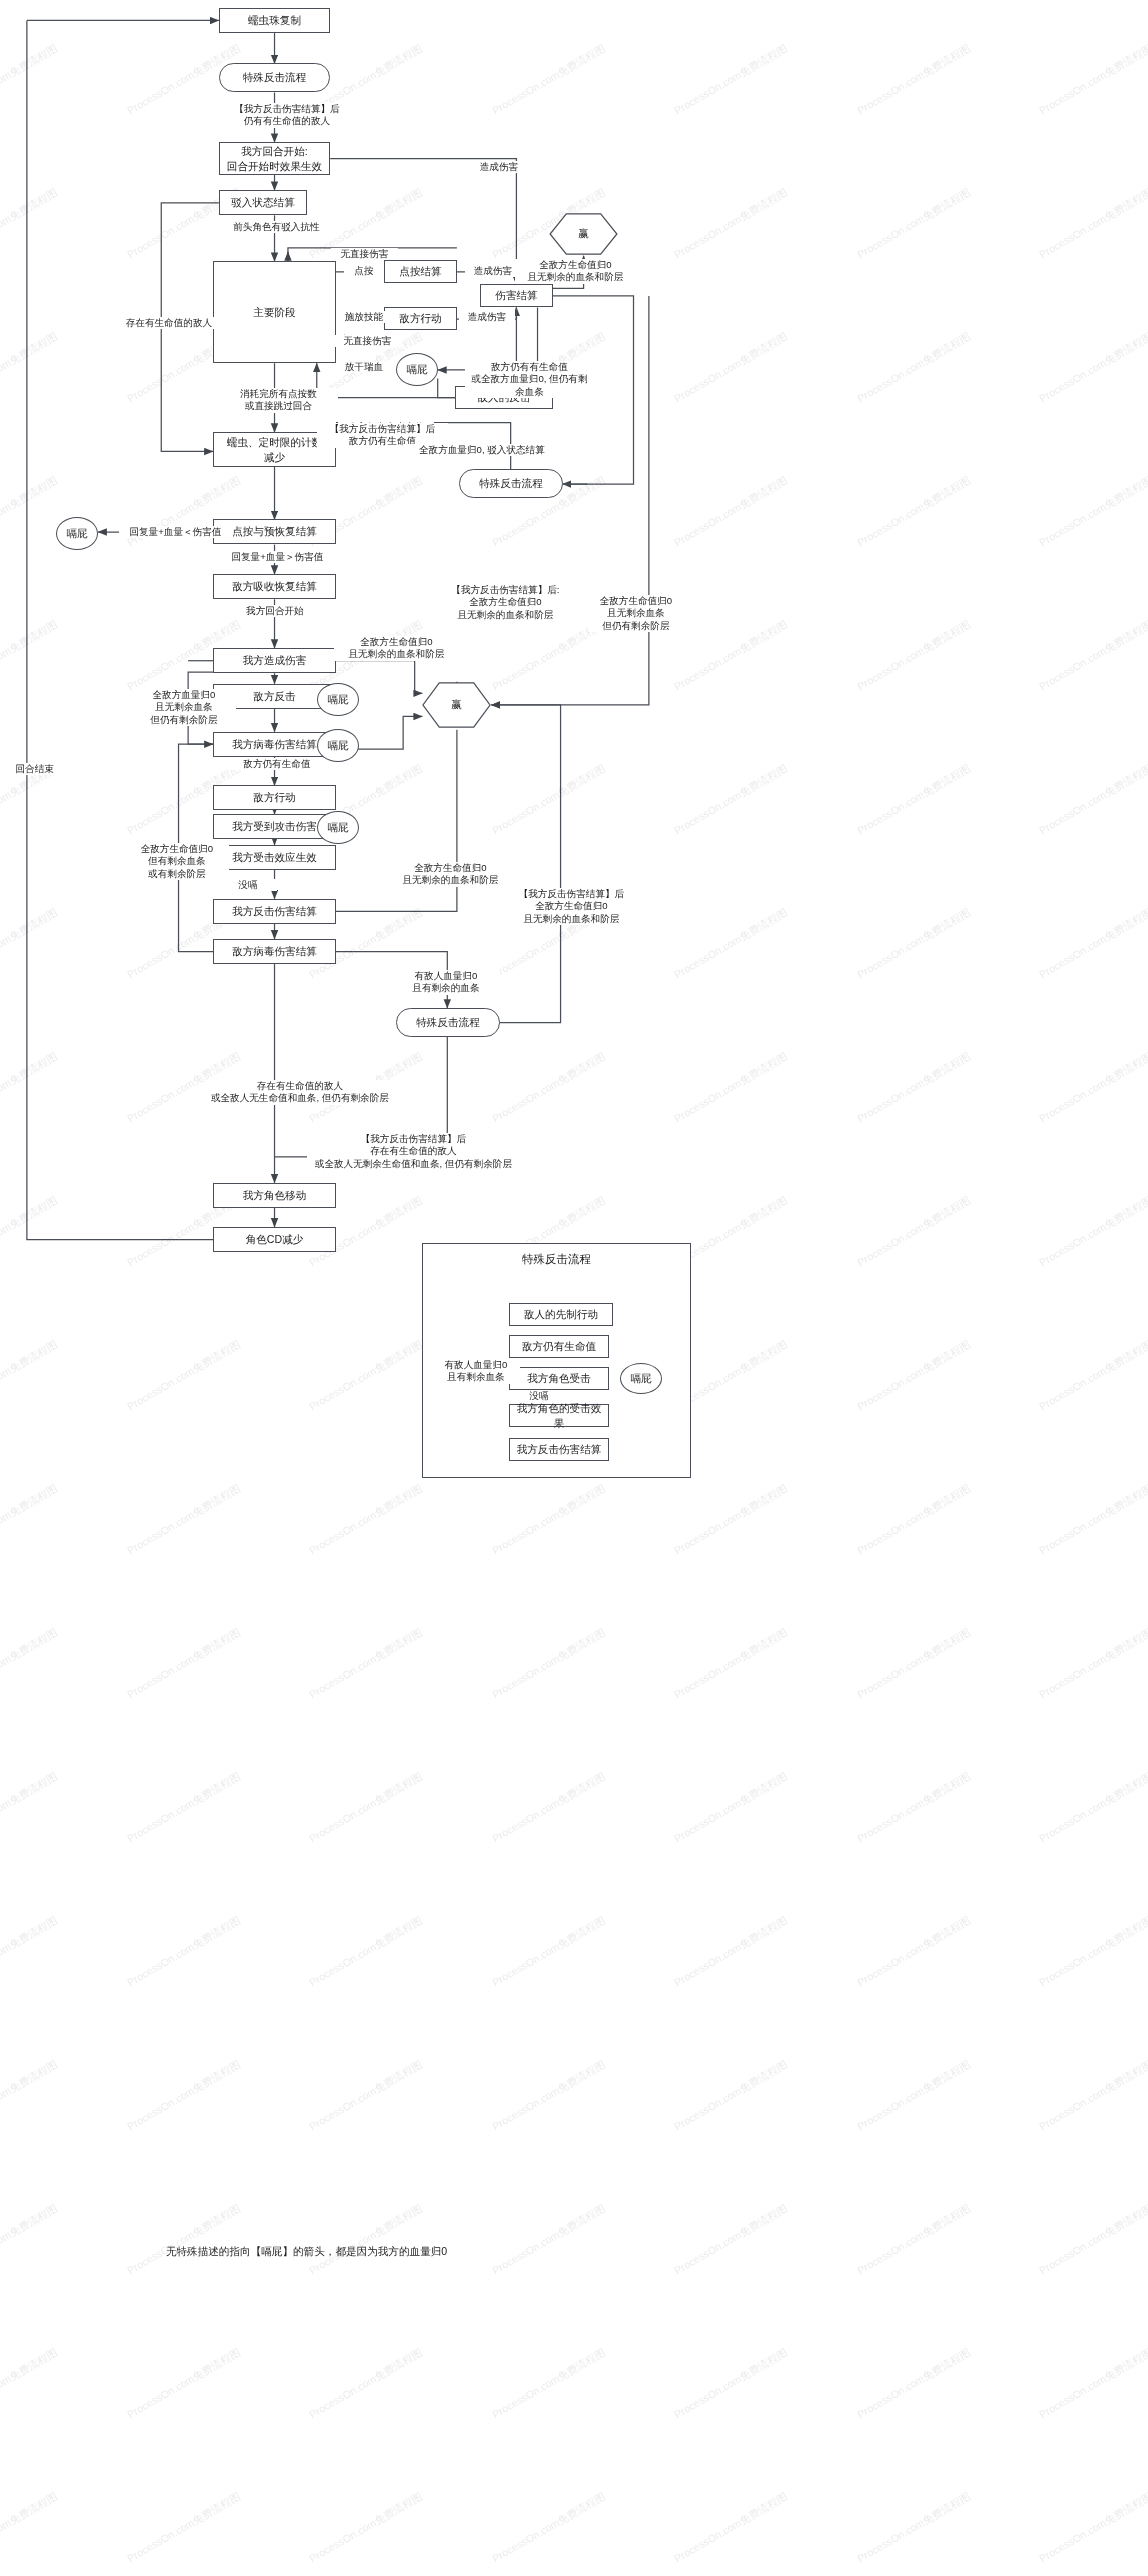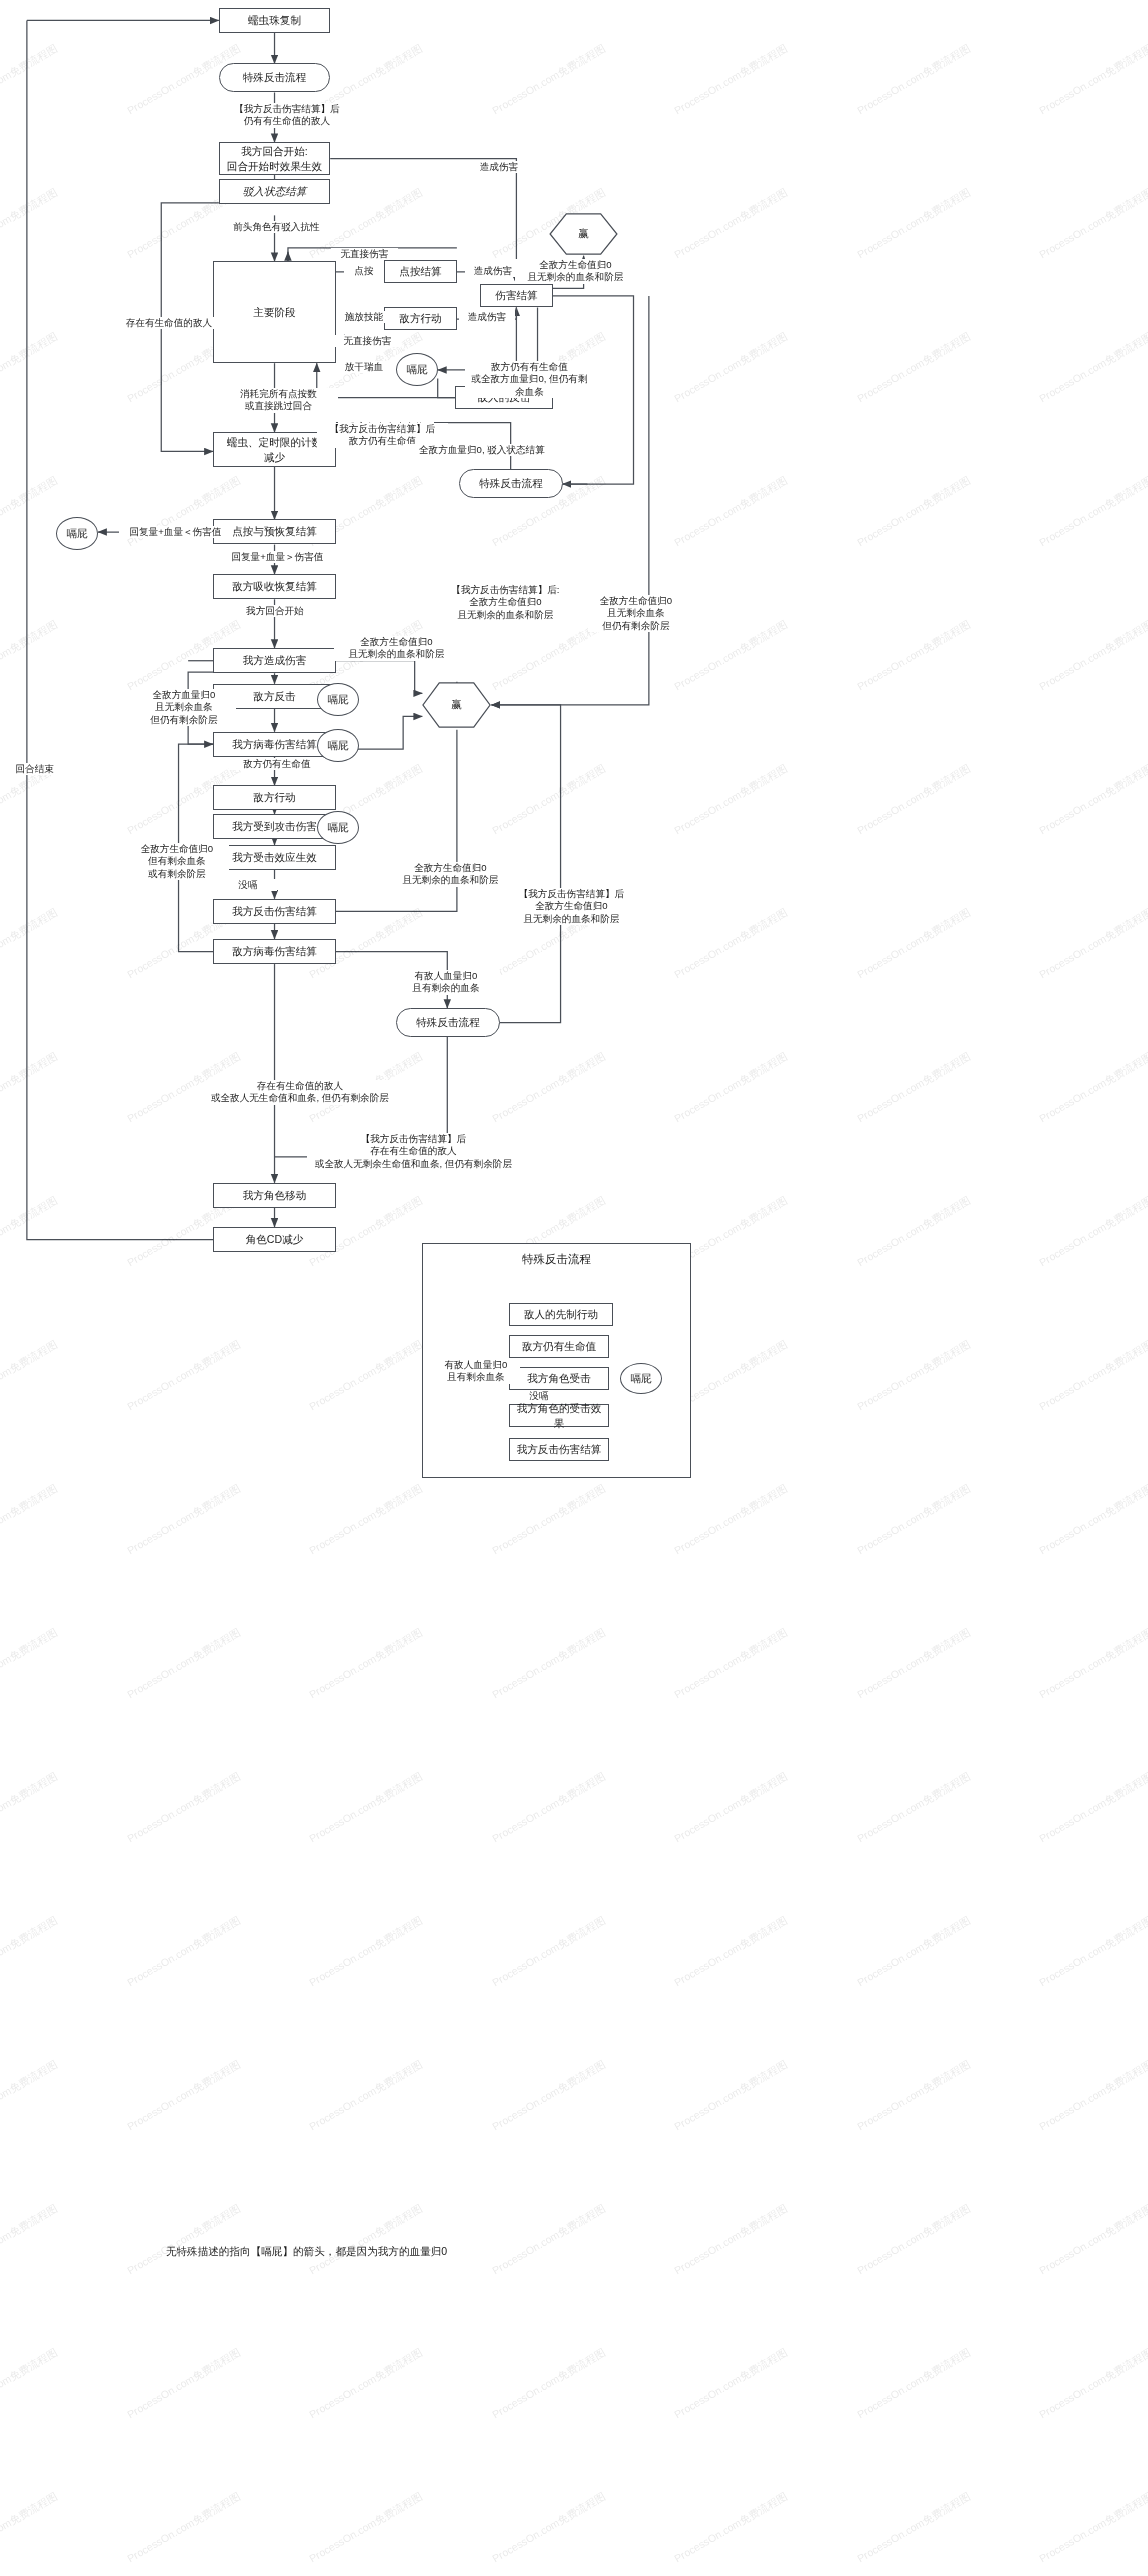--- a/index.html
+++ b/index.html
@@ -268,21 +268,21 @@
       <path d="M582,1486 L582,1498" marker-end="url(#ah)"></path>
       <path d="M530,1510 L508,1510 L508,1430 L530,1430" marker-end="url(#ah)"></path>
     </g>
   </svg>
 
   <div id="nodes">
       <div class="node" style="left: 219px; top: 7.7px; width: 111px; height: 25px;">蠕虫珠复制</div>
       <div class="node rounded" style="left: 219px; top: 63px; width: 111px; height: 29px;">特殊反击流程</div>
       <div class="node" style="left: 219px; top: 142px; width: 111px; height: 33px;">我方回合开始:
 回合开始时效果生效</div>
-      <div class="node" style="left: 219px; top: 179px; width: 111px; height: 25px; font-style: italic;">驳入状态结算</div>
+      <div class="node" style="left: 219px; top: 190px; width: 88px; height: 25px;">驳入状态结算</div>
       <div class="node" style="left: 213px; top: 261px; width: 123px; height: 102px;">主要阶段</div>
       <div class="node" style="left: 384px; top: 260px; width: 73px; height: 23px;">点按结算</div>
       <div class="node" style="left: 384px; top: 307px; width: 73px; height: 23px;">敌方行动</div>
       <div class="node" style="left: 480px; top: 284px; width: 73px; height: 23px;">伤害结算</div>
       <div class="node circle" style="left: 396px; top: 353px; width: 42px; height: 33px;">嗝屁</div>
       <div class="node" style="left: 455px; top: 386px; width: 98px; height: 23px;">敌人的反击</div>
       <div class="node" style="left: 213px; top: 432px; width: 123px; height: 35px;">蠕虫、定时限的计数
 减少</div>
       <div class="node circle" style="left: 56px; top: 517px; width: 42px; height: 33px;">嗝屁</div>
       <div class="node" style="left: 213px; top: 519px; width: 123px; height: 25px;">点按与预恢复结算</div>

